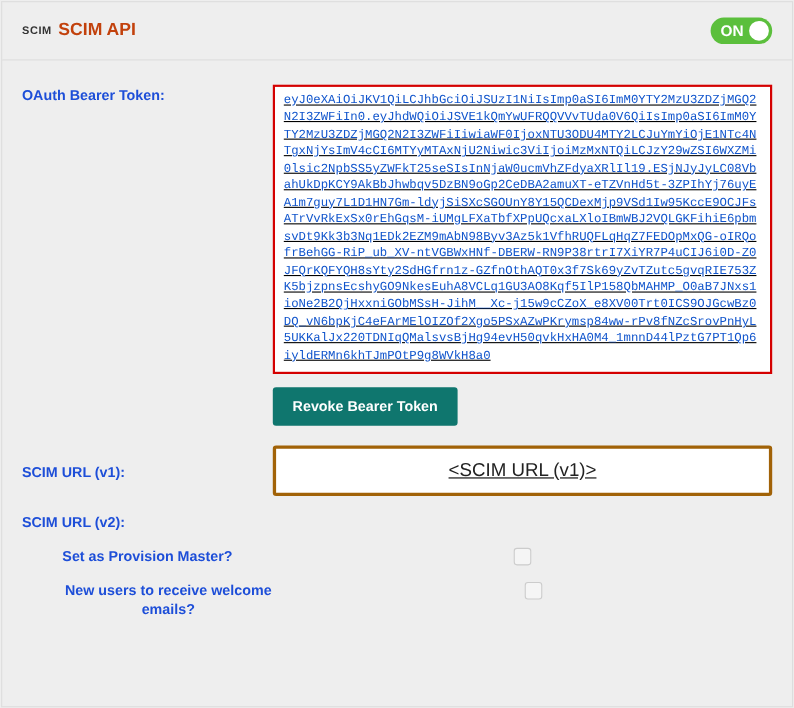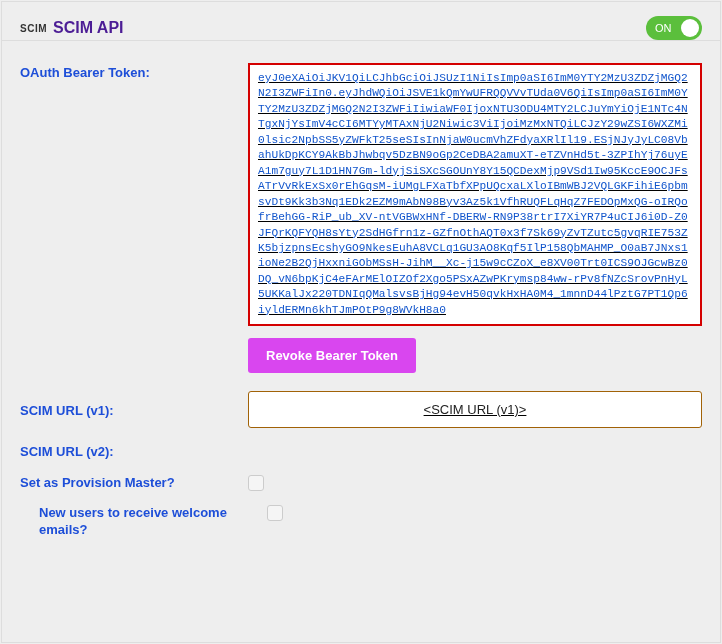--- a/index.html
+++ b/index.html
@@ -16,71 +16,71 @@
       border: 1px solid #ddd;
       width: 720px;
       height: 642px;
       margin: 1px;
       display: flex;
       flex-direction: column;
     }
     .header {
       display: flex;
       align-items: center;
-      padding: 14px 18px 0 18px;
+      padding: 14px 18px 14px 18px;
       border-bottom: 1px solid #ddd;
     }
     .header-label-prefix {
       font-size: 10px;
       font-weight: bold;
       color: #333;
       margin-right: 6px;
       letter-spacing: 0.5px;
     }
     .header-title {
       font-size: 16px;
       font-weight: bold;
-      color: #4c1d95;
+      color: #c2410c;
     }
     .header-spacer { flex: 1; }
     .toggle {
       width: 56px;
       height: 24px;
       background: #5bbf3c;
       border-radius: 12px;
       position: relative;
       display: flex;
       align-items: center;
       cursor: pointer;
     }
     .toggle-text {
       color: #fff;
-      font-size: 11px;
-      font-weight: normal;
+      font-size: 14px;
+      font-weight: bold;
       margin-left: 9px;
     }
     .toggle-knob {
       position: absolute;
       right: 3px;
       top: 3px;
       width: 18px;
       height: 18px;
       background: #fff;
       border-radius: 50%;
     }
     .content {
       padding: 22px 18px 10px 18px;
     }
     .row {
       display: flex;
       align-items: flex-start;
       margin-bottom: 18px;
     }
     .row-url { align-items: center; margin-bottom: 14px; }
-    .row-check { align-items: flex-start; margin-bottom: 8px; }
+    .row-check { align-items: flex-start; margin-bottom: 8px; text-align: center; }
     .col-label {
       width: 228px;
       flex-shrink: 0;
       font-size: 13px;
       font-weight: bold;
       color: #1d4ed8;
       padding-top: 2px;
     }
     .col-value {
       flex: 1;
@@ -91,36 +91,36 @@
       background: #fff;
       padding: 6px 8px;
       font-family: "Courier New", monospace;
       font-size: 11.2px;
       color: #1155cc;
       word-break: break-all;
       line-height: 1.38;
     }
     .revoke-btn {
       margin-top: 12px;
-      background: #d946ef;
+      background: #0f766e;
       color: #fff;
       border: none;
       border-radius: 3px;
       font-size: 13px;
       font-weight: bold;
       padding: 10px 18px;
       cursor: pointer;
     }
     .url-box {
       background: #fff;
-      border: 1px solid #a16207;
+      border: 3px solid #a16207;
       border-radius: 3px;
       padding: 10px 12px;
       text-align: center;
-      font-size: 13px;
+      font-size: 17px;
       color: #222;
       width: 100%;
     }
     .checkbox {
       width: 16px;
       height: 16px;
       border: 1px solid #ccc;
       border-radius: 3px;
       background: #f5f5f5;
       display: inline-block;

